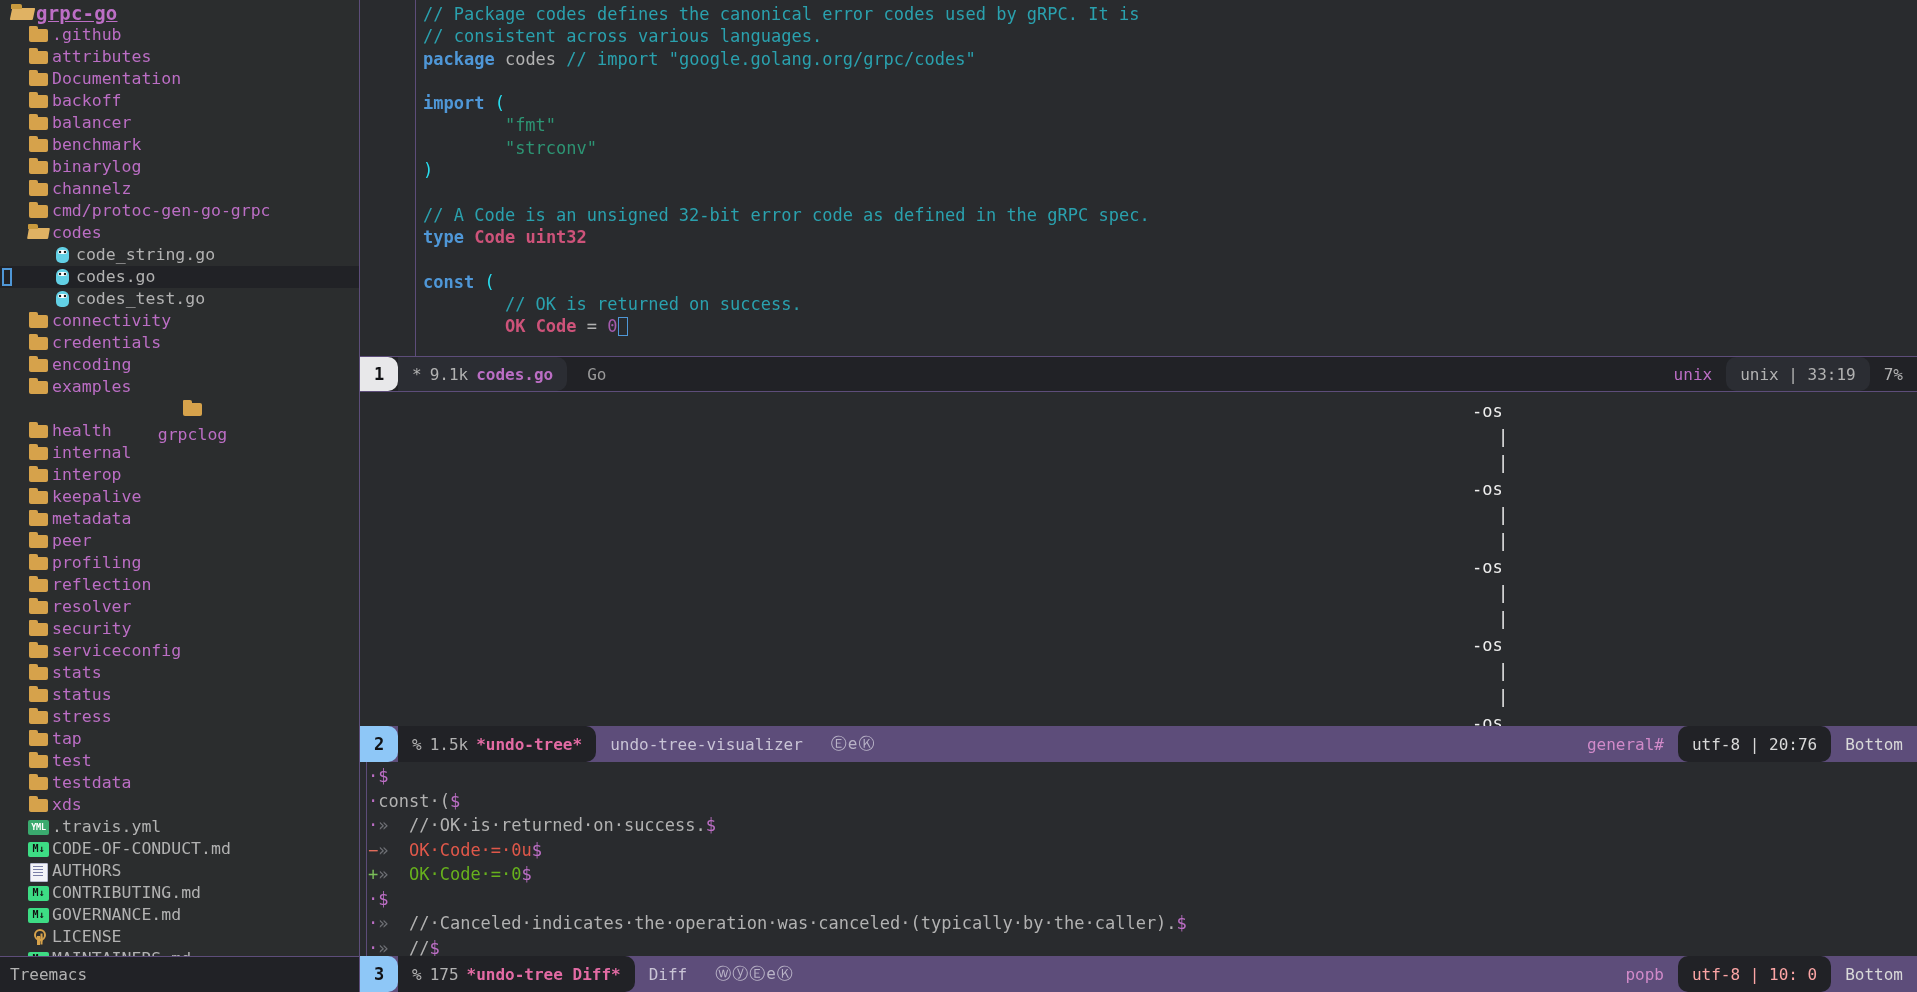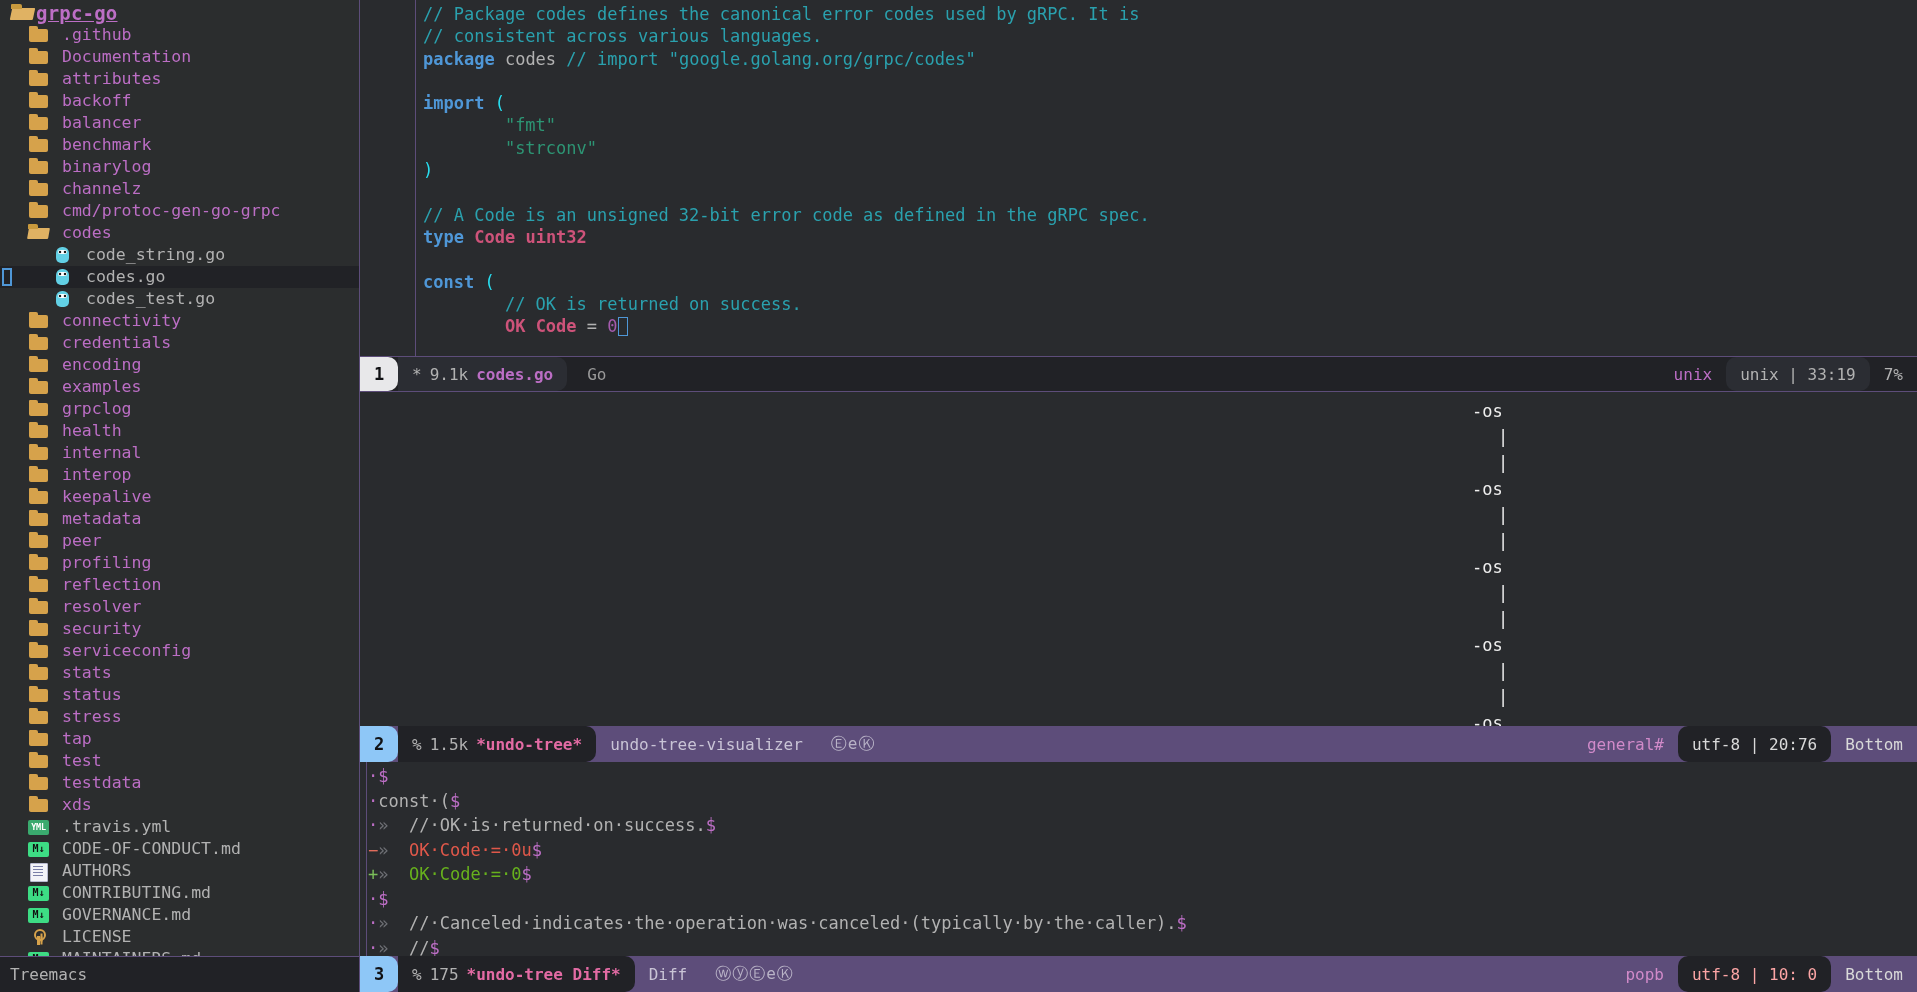--- a/index.html
+++ b/index.html
@@ -26,21 +26,21 @@
     white-space: nowrap;
     display: flex; align-items: center;
     padding-left: 6px;
   }
   .tm-row.root { padding-left: 10px; }
   .tm-root-label {
     color: #bc6ec5; font-weight: bold; font-size: 19px;
     text-decoration: underline; letter-spacing: .2px;
   }
   .tm-row .ico { width: 26px; flex: 0 0 26px; display:inline-block; position: relative; height: 22px; }
-  .tm-row .lbl { color: #bc6ec5; margin-left: 10px; }
+  .tm-row .lbl { color: #bc6ec5; }
   .tm-row.file .lbl { color: #b2b2b2; }
   .tm-row.selected { background: #212226; }
   .tm-row.selected .sel-bar {
     position: absolute; left: 2px; width: 10px; height: 18px;
     border: 2px solid #4f97d7; background: transparent;
   }
   .tm-indent-1 { padding-left: 26px; }
   .tm-indent-2 { padding-left: 50px; }
 
   
@@ -245,25 +245,25 @@
         <span class="ico ico-root"></span>
         <span class="tm-root-label">grpc-go</span>
       </div>
       <div id="tm-list">
           <div class="tm-row tm-indent-1" style="position: relative;">
             <span class="ico ico-folder"></span>
             <span class="lbl">.github</span>
           </div>
           <div class="tm-row tm-indent-1" style="position: relative;">
             <span class="ico ico-folder"></span>
+            <span class="lbl">attributes</span>
+          </div>
+          <div class="tm-row tm-indent-1" style="position: relative;">
+            <span class="ico ico-folder"></span>
             <span class="lbl">Documentation</span>
-          </div>
-          <div class="tm-row tm-indent-1" style="position: relative;">
-            <span class="ico ico-folder"></span>
-            <span class="lbl">attributes</span>
           </div>
           <div class="tm-row tm-indent-1" style="position: relative;">
             <span class="ico ico-folder"></span>
             <span class="lbl">backoff</span>
           </div>
           <div class="tm-row tm-indent-1" style="position: relative;">
             <span class="ico ico-folder"></span>
             <span class="lbl">balancer</span>
           </div>
           <div class="tm-row tm-indent-1" style="position: relative;">
@@ -308,21 +308,21 @@
             <span class="lbl">credentials</span>
           </div>
           <div class="tm-row tm-indent-1" style="position: relative;">
             <span class="ico ico-folder"></span>
             <span class="lbl">encoding</span>
           </div>
           <div class="tm-row tm-indent-1" style="position: relative;">
             <span class="ico ico-folder"></span>
             <span class="lbl">examples</span>
           </div>
-          <div class="tm-row tm-indent-1" style="position: relative;">
+          <div class="tm-row tm-indent-1" style="position: relative; flex-direction: column;">
             <span class="ico ico-folder"></span>
             <span class="lbl">grpclog</span>
           </div>
           <div class="tm-row tm-indent-1" style="position: relative;">
             <span class="ico ico-folder"></span>
             <span class="lbl">health</span>
           </div>
           <div class="tm-row tm-indent-1" style="position: relative;">
             <span class="ico ico-folder"></span>
             <span class="lbl">internal</span>

